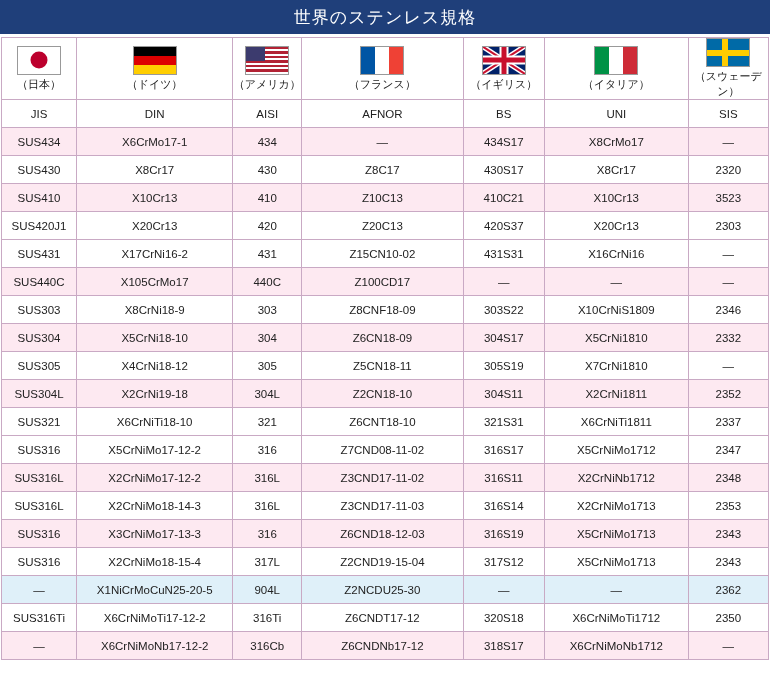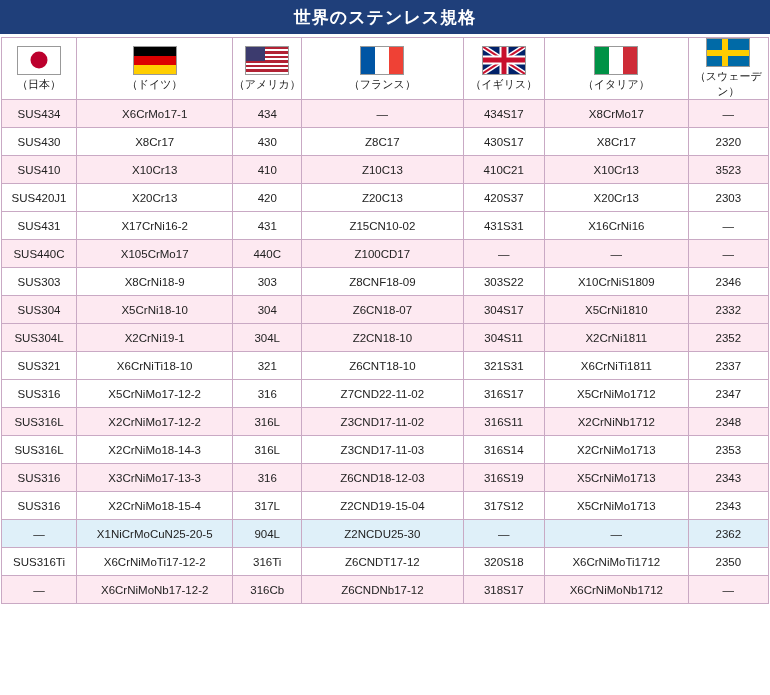--- a/index.html
+++ b/index.html
@@ -20,21 +20,21 @@
     box-sizing: border-box;
   }
   .title-bar {
     height: 34px;
     background: #1f3f7a;
     color: #ffffff;
     display: flex;
     align-items: center;
     justify-content: center;
     font-size: 17px;
-    font-weight: bold;
+    font-weight: normal;
     letter-spacing: 1px;
   }
   table.std {
     border-collapse: collapse;
     width: 768px;
     margin: 3px 1px 0 1px;
     table-layout: fixed;
   }
   table.std td, table.std th {
     border: 1px solid #c9a9c4;
@@ -257,20 +257,29 @@
               <span>
                 <div class="flag fl-se">
                   <div class="hy"></div>
                   <div class="vy"></div>
                 </div>
               </span>
               <span class="cname">（スウェーデン）</span>
             </div>
           </td>
         </tr>
+      <tr class="stdrow" id="std-row">
+          <td>JIS</td>
+          <td>DIN</td>
+          <td>AISI</td>
+          <td>AFNOR</td>
+          <td>BS</td>
+          <td>UNI</td>
+          <td>SIS</td>
+        </tr>
     </thead>
     <tbody id="body-rows">
         <tr class="rowA">
           <td>SUS434</td>
           <td>X6CrMo17-1</td>
           <td>434</td>
           <td>—</td>
           <td>434S17</td>
           <td>X8CrMo17</td>
           <td>—</td>
@@ -326,48 +335,57 @@
           <td>303</td>
           <td>Z8CNF18-09</td>
           <td>303S22</td>
           <td>X10CrNiS1809</td>
           <td>2346</td>
         </tr>
         <tr class="rowA">
           <td>SUS304</td>
           <td>X5CrNi18-10</td>
           <td>304</td>
-          <td>Z6CN18-07</td>
+          <td>Z6CN18-09</td>
           <td>304S17</td>
           <td>X5CrNi1810</td>
           <td>2332</td>
         </tr>
+        <tr class="rowB">
+          <td>SUS305</td>
+          <td>X4CrNi18-12</td>
+          <td>305</td>
+          <td>Z5CN18-11</td>
+          <td>305S19</td>
+          <td>X7CrNi1810</td>
+          <td>—</td>
+        </tr>
         <tr class="rowA">
           <td>SUS304L</td>
-          <td>X2CrNi19-1</td>
+          <td>X2CrNi19-18</td>
           <td>304L</td>
           <td>Z2CN18-10</td>
           <td>304S11</td>
           <td>X2CrNi1811</td>
           <td>2352</td>
         </tr>
         <tr class="rowB">
           <td>SUS321</td>
           <td>X6CrNiTi18-10</td>
           <td>321</td>
           <td>Z6CNT18-10</td>
           <td>321S31</td>
           <td>X6CrNiTi1811</td>
           <td>2337</td>
         </tr>
         <tr class="rowB">
           <td>SUS316</td>
           <td>X5CrNiMo17-12-2</td>
           <td>316</td>
-          <td>Z7CND22-11-02</td>
+          <td>Z7CND08-11-02</td>
           <td>316S17</td>
           <td>X5CrNiMo1712</td>
           <td>2347</td>
         </tr>
         <tr class="rowA">
           <td>SUS316L</td>
           <td>X2CrNiMo17-12-2</td>
           <td>316L</td>
           <td>Z3CND17-11-02</td>
           <td>316S11</td>

